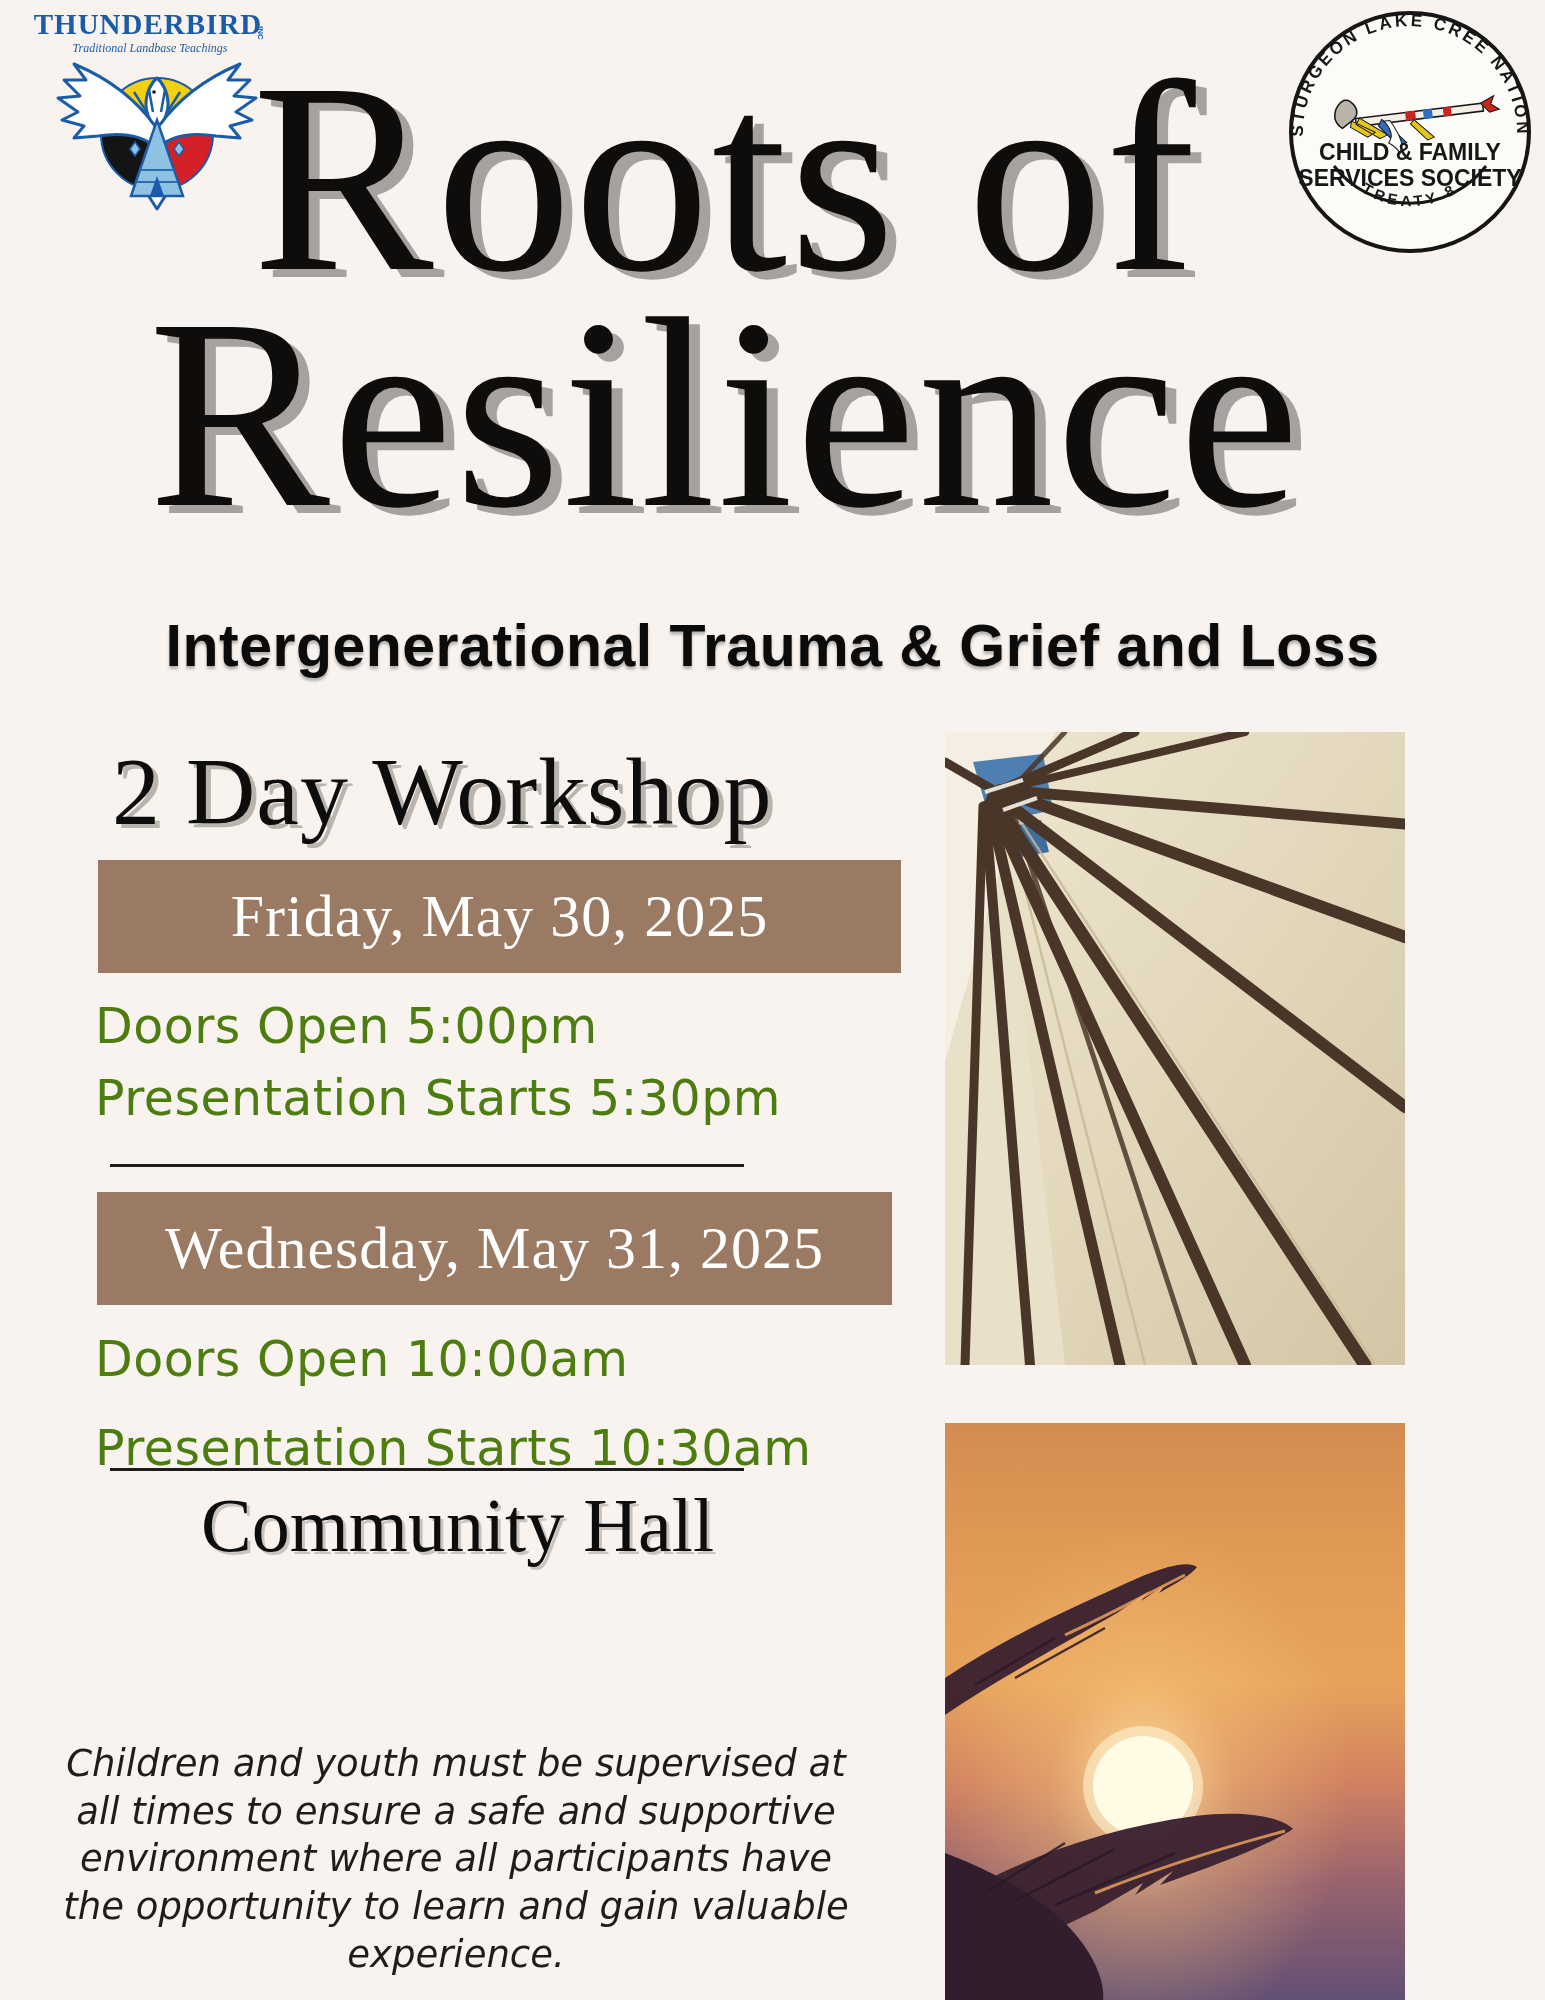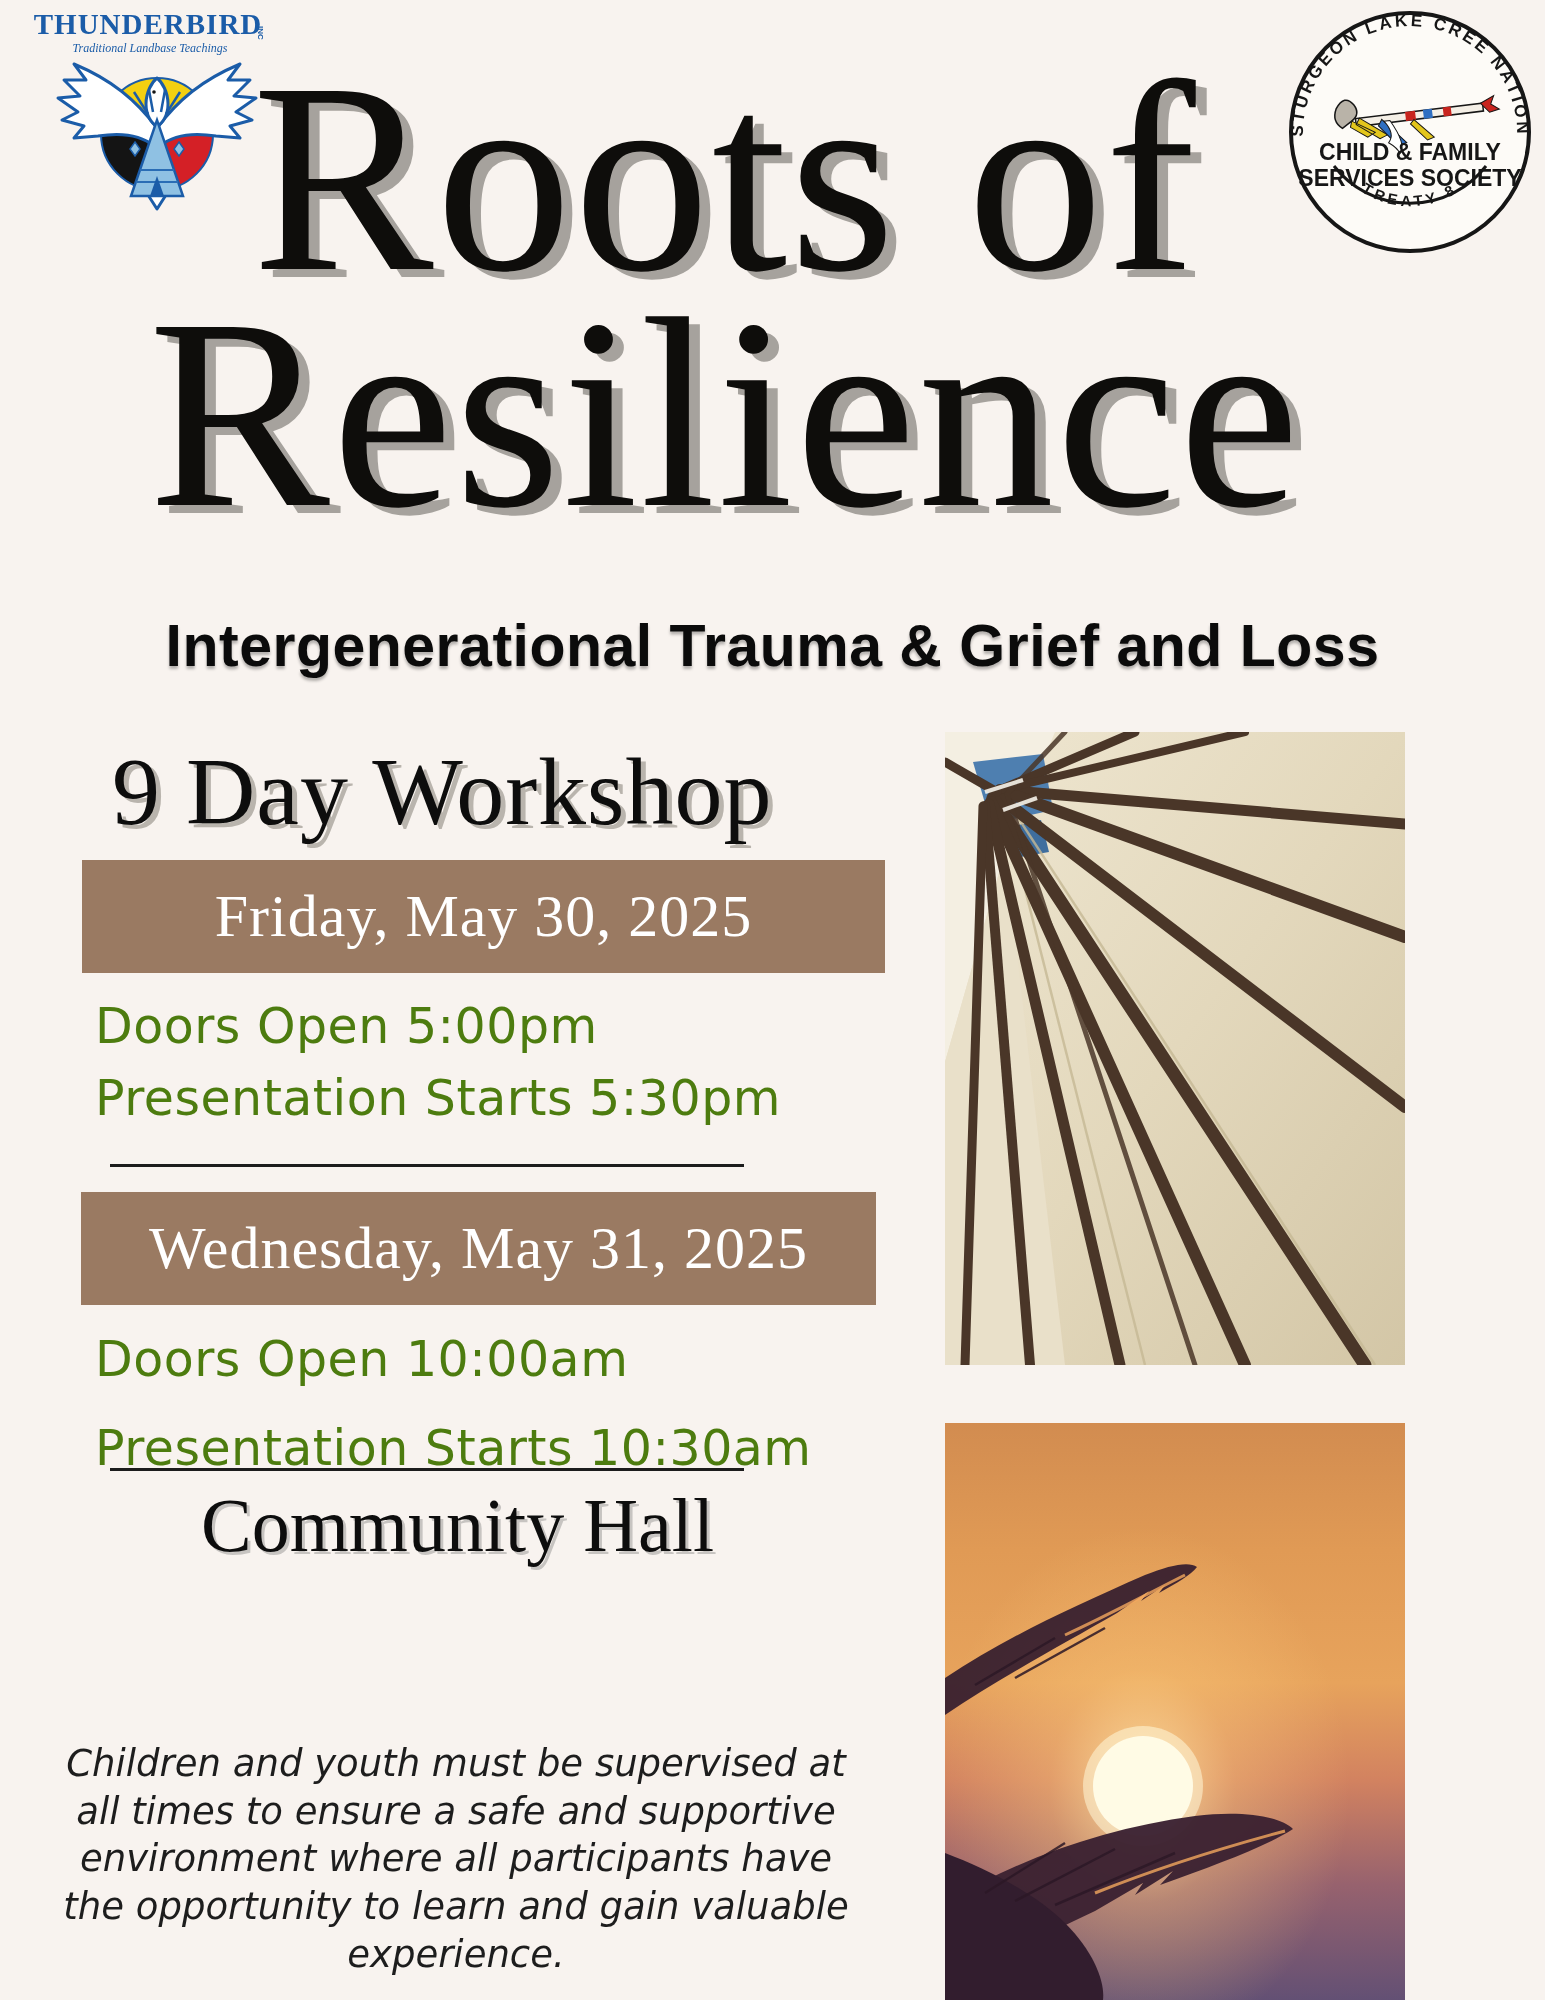--- a/index.html
+++ b/index.html
@@ -23,21 +23,21 @@
     font-size:59px;font-weight:700;color:#0b0b0b;letter-spacing:.5px;
     text-shadow:0 3px 3px rgba(0,0,0,.28);}
 
   .workshop-heading{top:736px;left:112px;
     font-family:"Liberation Serif",serif;font-size:96px;color:#0d0d0d;
     letter-spacing:1px;text-shadow:5px 4px 0 #b9b4ad;white-space:nowrap;}
 
   
   .date-bar{height:113px;background:#9a7a62;color:#ffffff;
     font-family:"Liberation Serif",serif;font-size:60px;letter-spacing:1px;
-    text-align:center;line-height:113px;white-space:nowrap;}
+    text-align:center;line-height:113px;white-space:nowrap;margin-left:16px;}
   .date-bar.friday{left:82px;top:860px;width:803px;}
   .date-bar.saturday{left:81px;top:1192px;width:795px;}
 
   .time-line{left:95px;font-family:"DejaVu Sans",sans-serif;font-size:49px;
     color:#4d7c0f;letter-spacing:.5px;white-space:nowrap;}
   .doors-1{top:998px;}
   .pres-1{top:1070px;}
   .doors-2{top:1331px;}
   .pres-2{top:1396px;margin-top:24px;}
 
@@ -125,21 +125,21 @@
   <text font-size="15" font-weight="700" fill="#161616" letter-spacing="4">
     <textPath href="#arcBottom" startOffset="50%" text-anchor="middle">TREATY 8</textPath>
   </text>
 </svg>
 
 <div class="abs title-line l1">Roots of</div>
 <div class="abs title-line l2">Resilience</div>
 
 <div class="abs subtitle">Intergenerational Trauma &amp; Grief and Loss</div>
 
-<div class="abs workshop-heading">9 Day Workshop</div>
+<div class="abs workshop-heading">2 Day Workshop</div>
 
 <div class="abs date-bar friday">
   <span>Friday, May 30, 2025</span>
 </div>
 <div class="abs time-line doors-1">Doors Open 5:00pm</div>
 <div class="abs time-line pres-1">Presentation Starts 5:30pm</div>
 <div class="abs rule rule-1"></div>
 
 <div class="abs date-bar saturday">
   <span>Wednesday, May 31, 2025</span>

